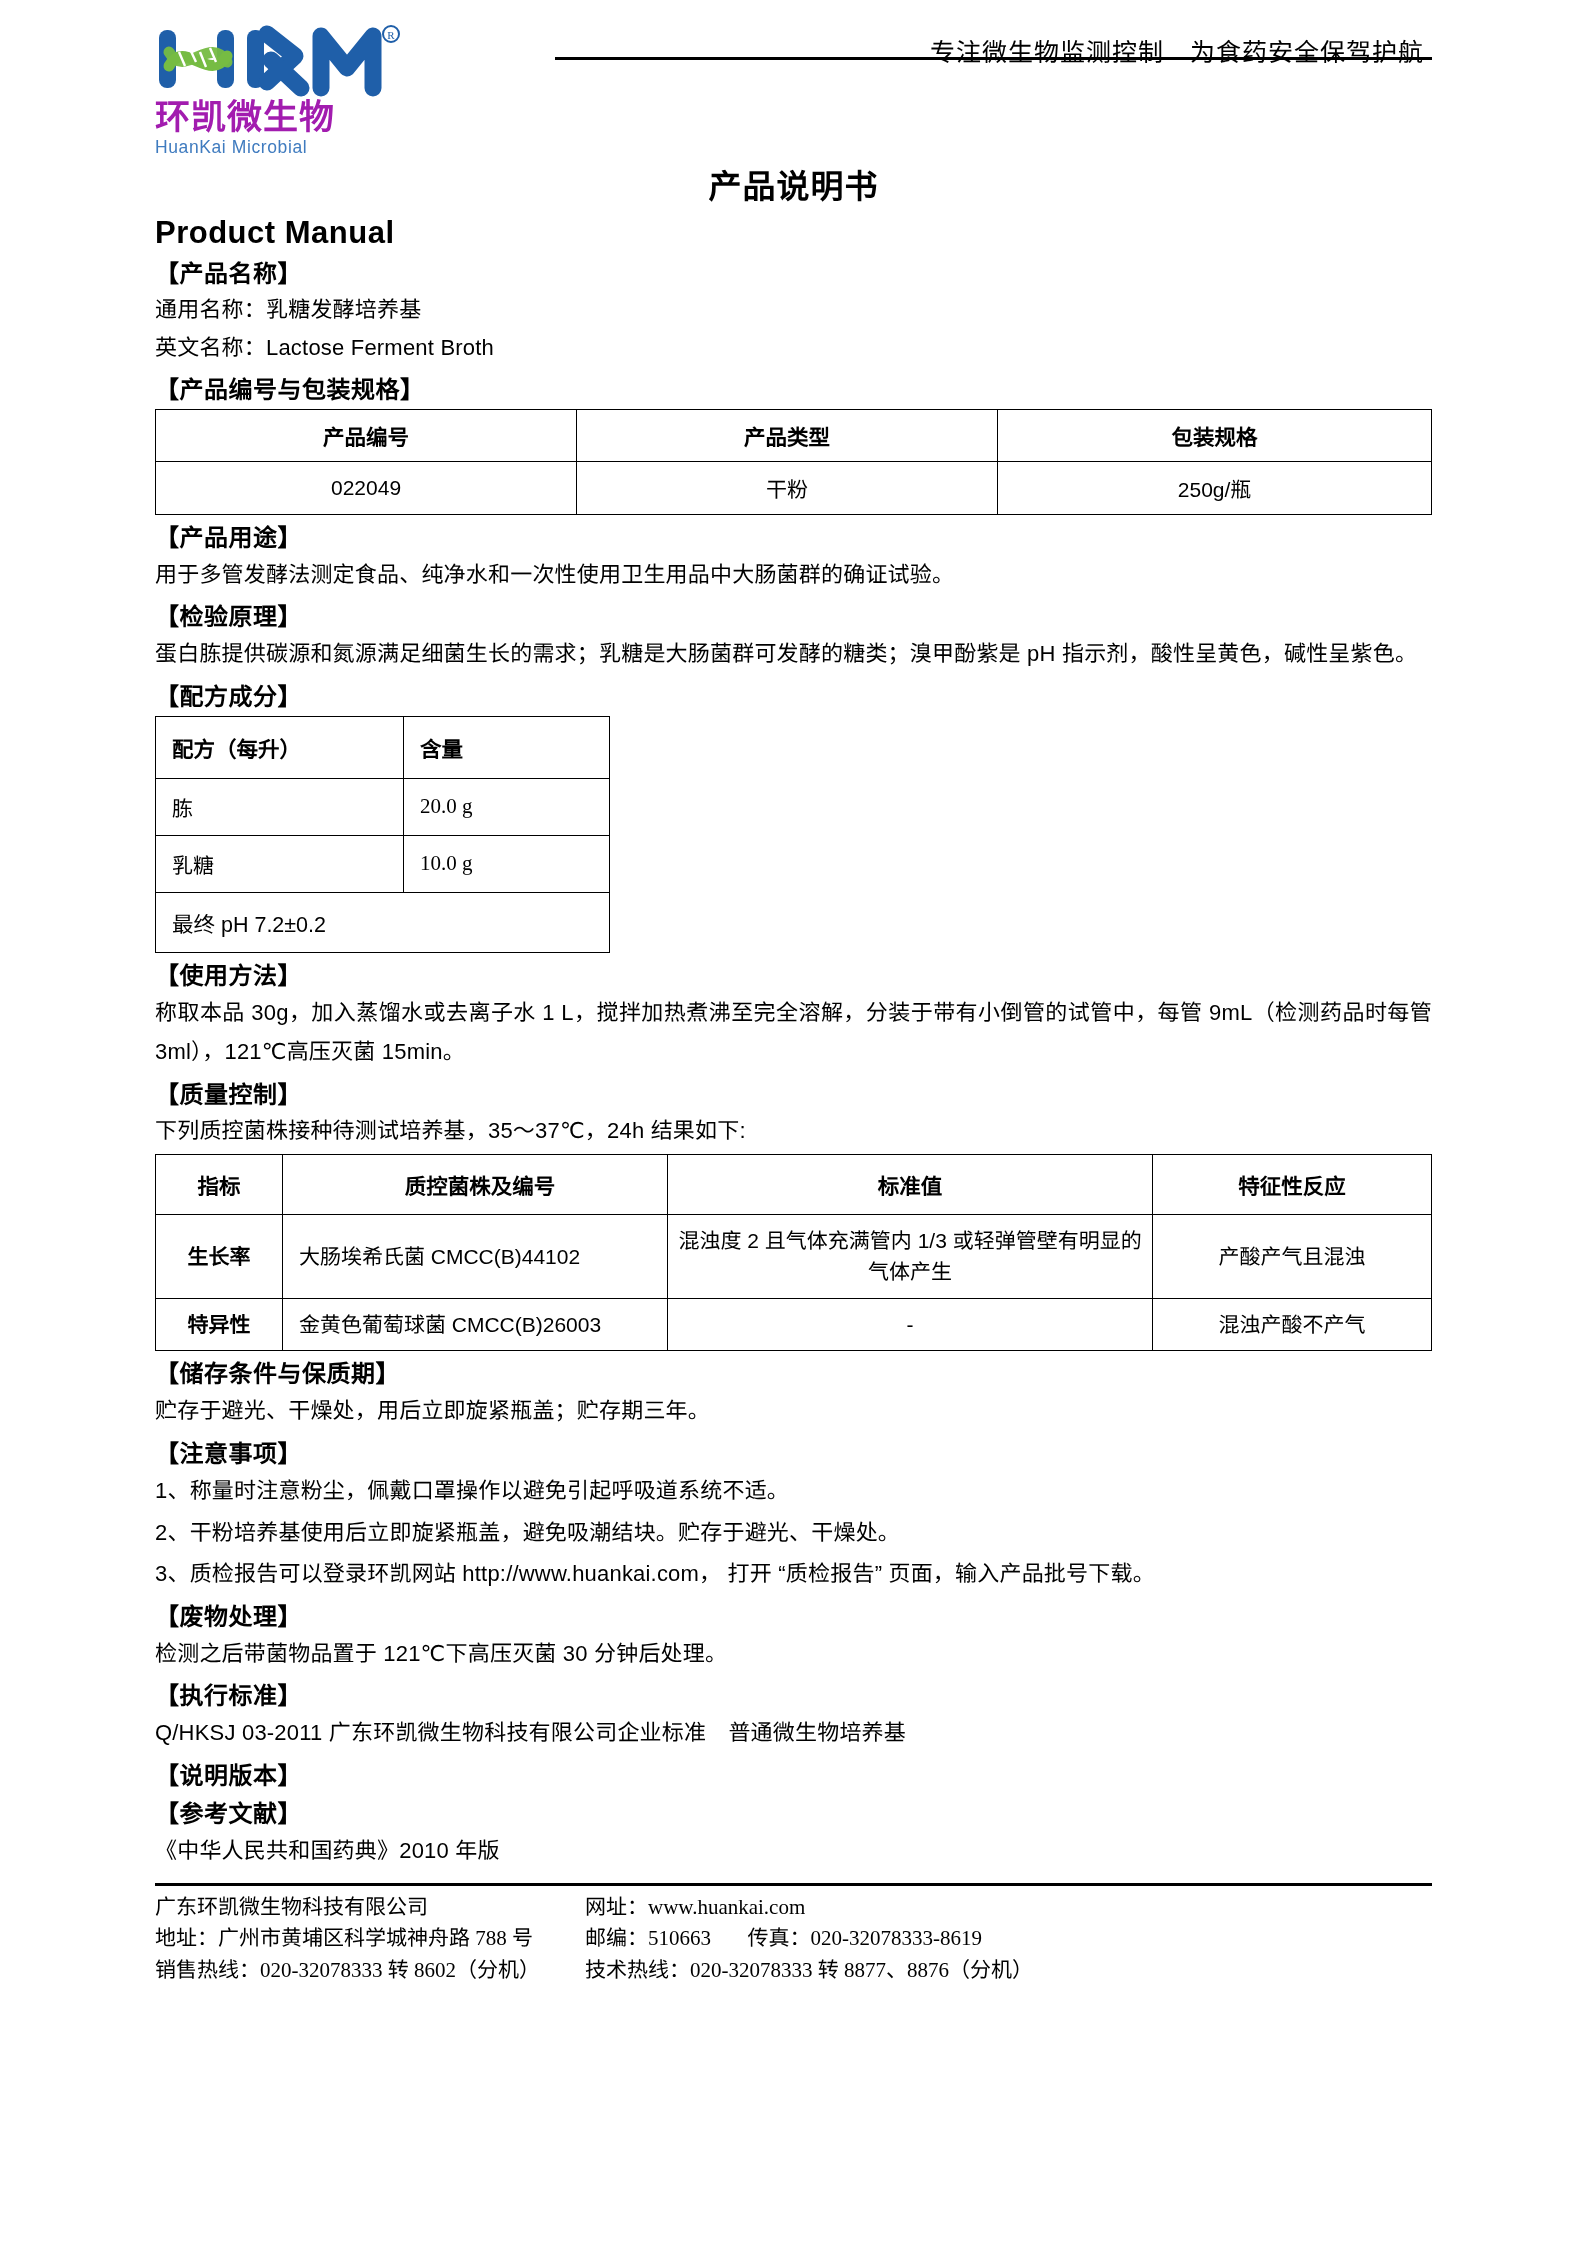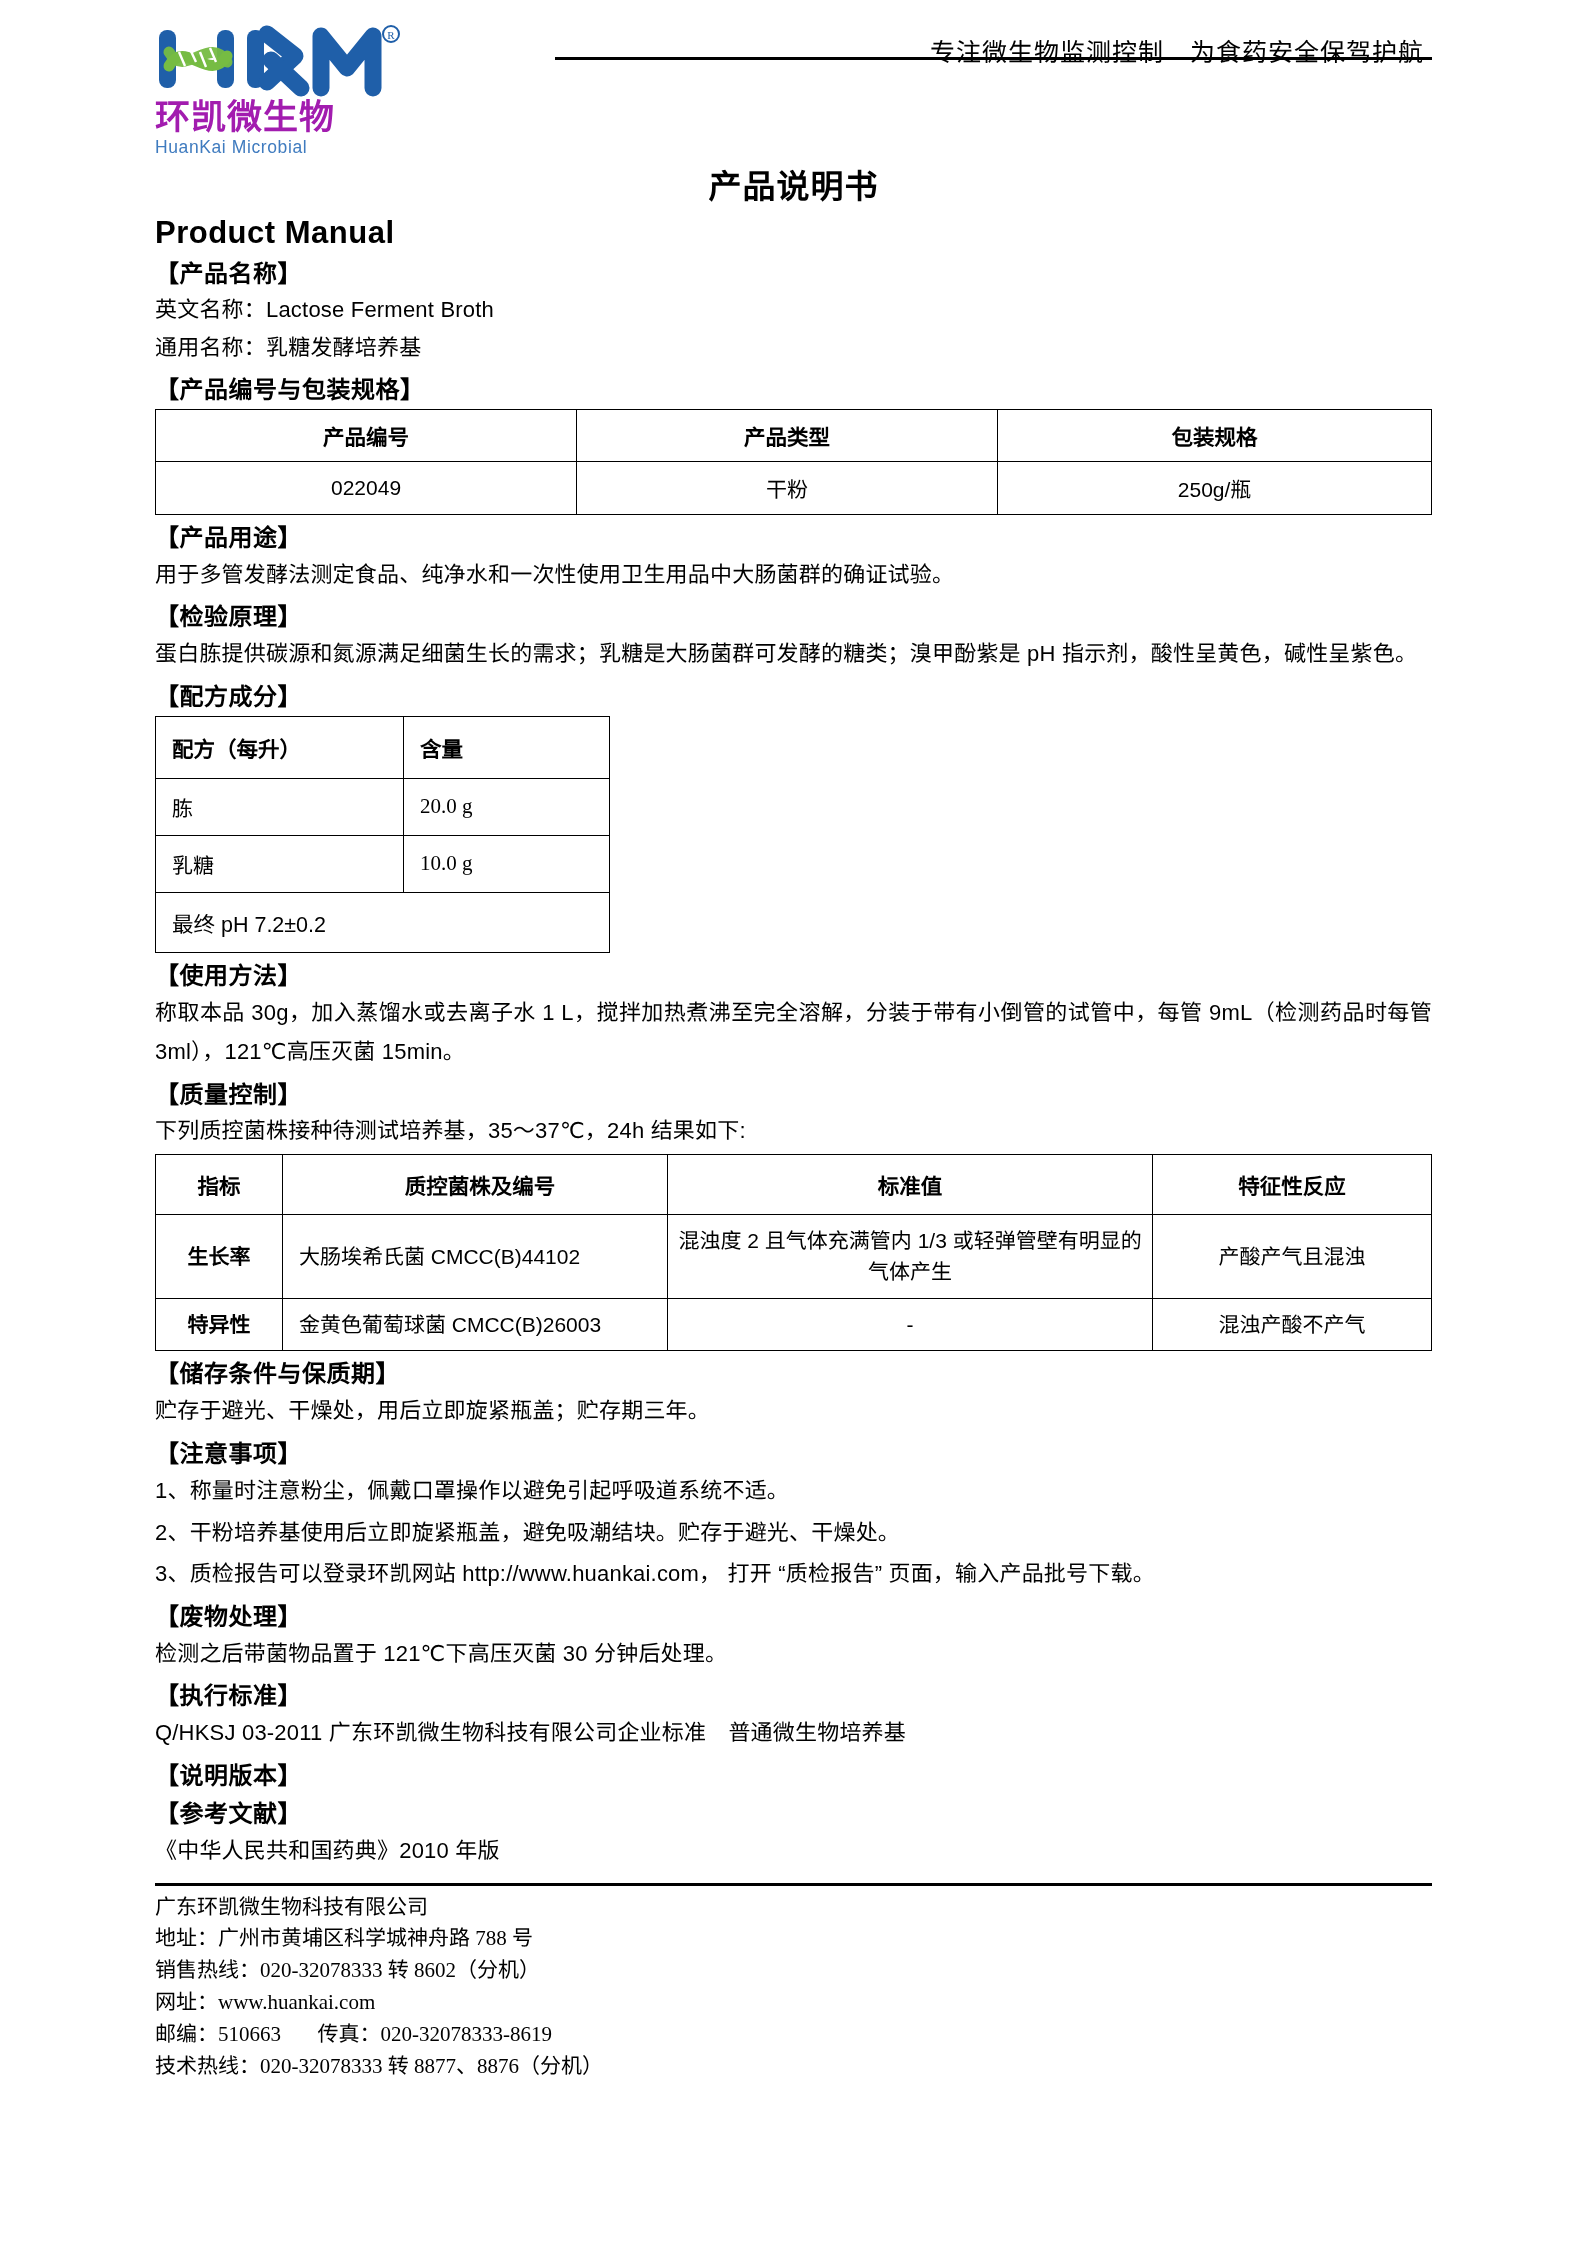--- a/index.html
+++ b/index.html
@@ -196,21 +196,20 @@
     border-bottom: 3px solid #000;
     margin-top: 12px;
     margin-bottom: 6px;
   }
   .footer {
     display: flex;
     font-family: "Liberation Serif", "DejaVu Serif", serif;
     font-size: 21px;
     line-height: 1.52;
     color: #000;
-    flex-direction: column;
   }
   .footer-col-left { width: 430px; flex: 0 0 auto; }
   .footer-col-right { flex: 1 1 auto; }
   .footer div { white-space: nowrap; }
   .gap-r { display: inline-block; width: 26px; }
 </style>
 </head>
 <body>
 
 <div class="page">
@@ -242,22 +241,22 @@
     <div class="header-right">
       <div class="tagline">专注微生物监测控制　为食药安全保驾护航</div>
       <div class="header-rule"></div>
     </div>
   </div>
 
   <div class="title-cn">产品说明书</div>
   <div class="title-en">Product Manual</div>
 
   <div class="sec-head">【产品名称】</div>
+  <p class="body-line">通用名称：乳糖发酵培养基</p>
   <p class="body-line">英文名称：Lactose Ferment Broth</p>
-  <p class="body-line">通用名称：乳糖发酵培养基</p>
 
   <div class="sec-head">【产品编号与包装规格】</div>
   <table class="tbl-spec">
     <tbody>
         <tr>
       <th class="c1">产品编号</th>
       <th class="c2">产品类型</th>
       <th class="c3">包装规格</th>
     </tr>
     <tr>

